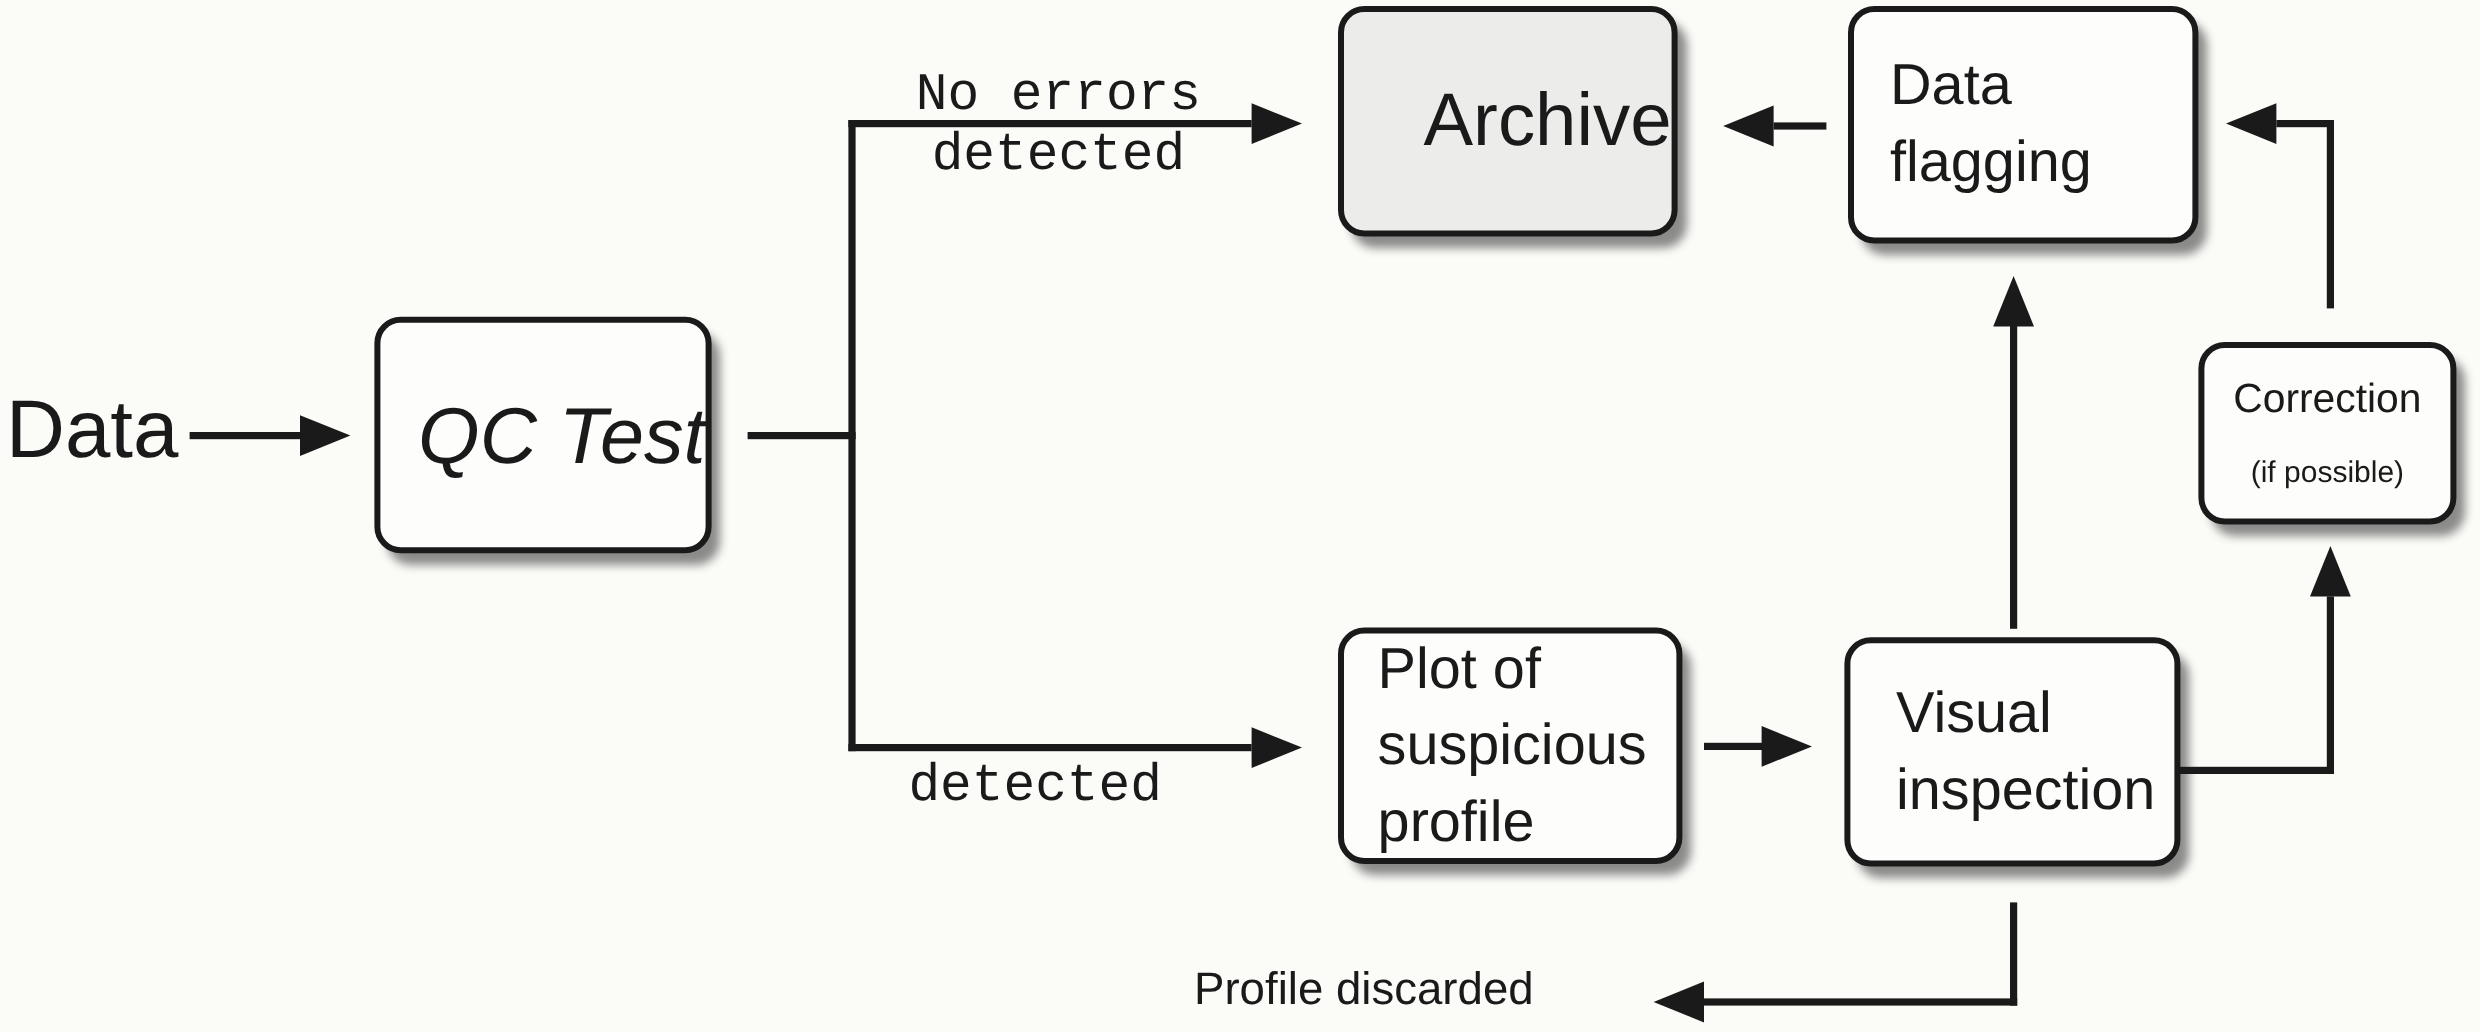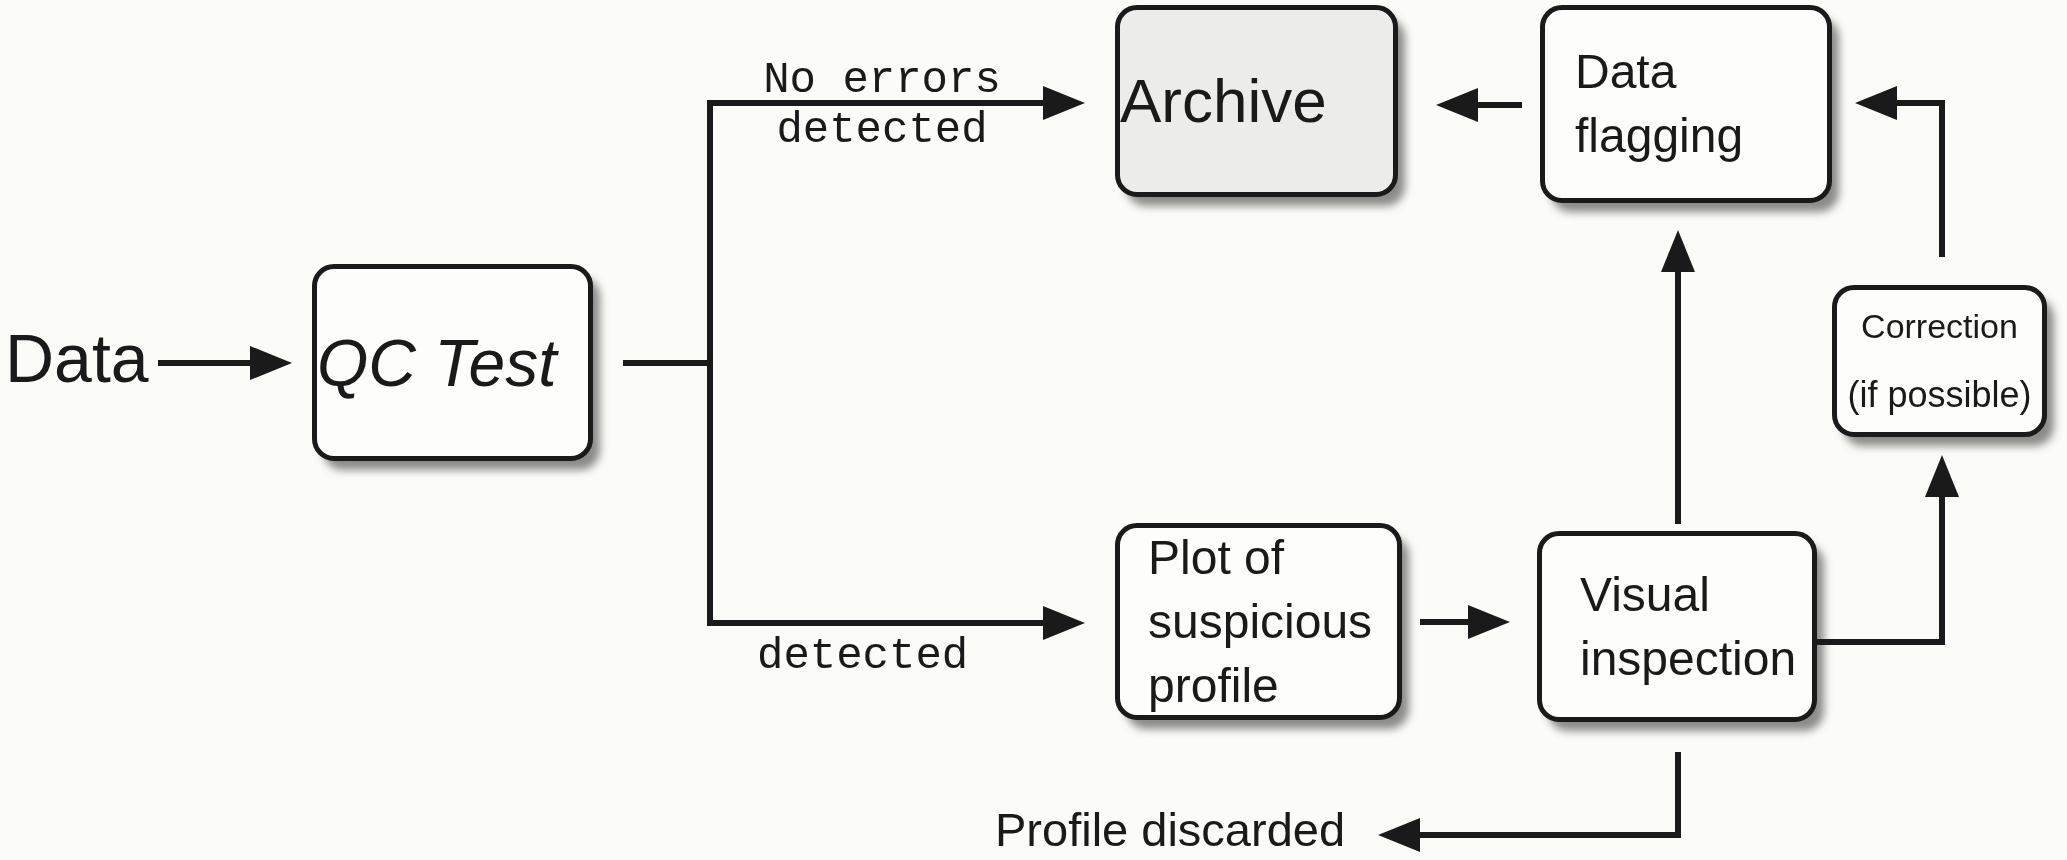--- a/index.html
+++ b/index.html
@@ -27,41 +27,41 @@
     position:absolute;
     background:var(--node-fill);
     border:5px solid var(--ink);
     border-radius:22px;
     box-shadow:9px 11px 8px -2px rgba(0,0,0,0.45);
     display:flex;
     align-items:center;
     line-height:64px;
     white-space:pre-line;
   }
-  .node.center{justify-content:flex-start;text-align:center;}
+  .node.center{justify-content:flex-end;text-align:center;}
   .node-qc      {left:312px; top:264px; width:281px; height:197px; font-size:66px;font-style:italic;}
   .node-archive {left:1115px;top:5px;   width:283px; height:192px; font-size:62px; background:var(--archive-fill);}
   .node-flagging{left:1540px;top:5px;   width:292px; height:198px; font-size:48px; padding-left:30px;}
   .node-plot    {left:1115px;top:523px; width:287px; height:197px; font-size:48px; padding-left:28px;}
   .node-visual  {left:1537px;top:531px; width:280px; height:191px; font-size:48px; padding-left:38px;}
   .node-correction{
     left:1832px;top:285px;width:215px;height:152px;
     flex-direction:column;justify-content:center;text-align:center;line-height:1.15;gap:28px;
   }
   .node-correction .main{font-size:34px;}
-  .node-correction .sub{font-size:36px;}
+  .node-correction .sub{font-size:25px;}
   
   .label{position:absolute;white-space:nowrap;}
   .label-data{left:5px;top:324px;font-size:68px;line-height:1;}
   .edge-label{font-size:44px;line-height:1;font-family:Liberation Mono, monospace;}
   .lbl-noerr-1{left:717px;top:58px;width:330px;text-align:center;}
   .lbl-noerr-2{left:717px;top:108px;width:330px;text-align:center;}
   .lbl-poss-1{left:750px;top:577px;}
   .lbl-poss-2{left:757px;top:634px;}
-  .lbl-discard{left:995px;top:806px;font-size:47px;line-height:1;}
+  .lbl-discard{left:995px;top:806px;font-size:38px;line-height:1;}
   
   .line{position:absolute;background:var(--ink);}
   
   .head{position:absolute;width:0;height:0;}
   .head-right{border-top:17px solid transparent;border-bottom:17px solid transparent;border-left:42px solid var(--ink);}
   .head-left {border-top:17px solid transparent;border-bottom:17px solid transparent;border-right:42px solid var(--ink);}
   .head-up   {border-left:17px solid transparent;border-right:17px solid transparent;border-bottom:42px solid var(--ink);}
 </style>
 </head>
 <body>

